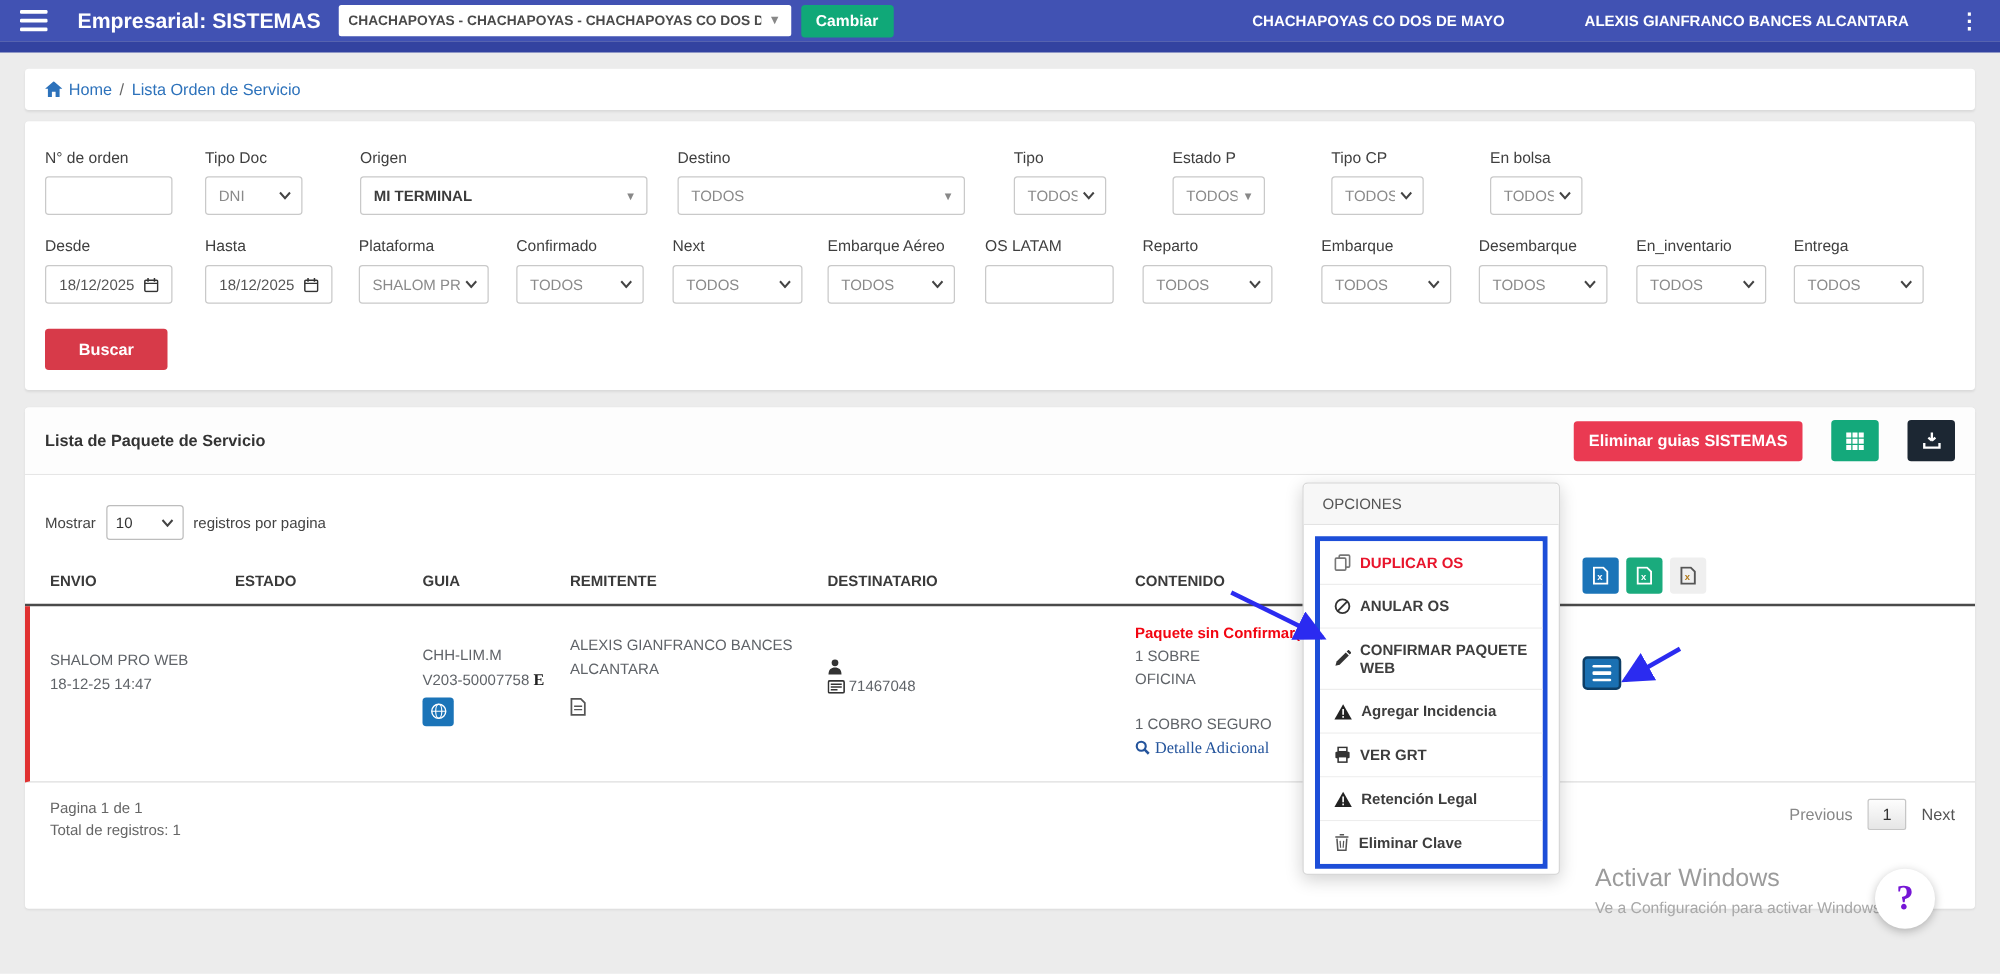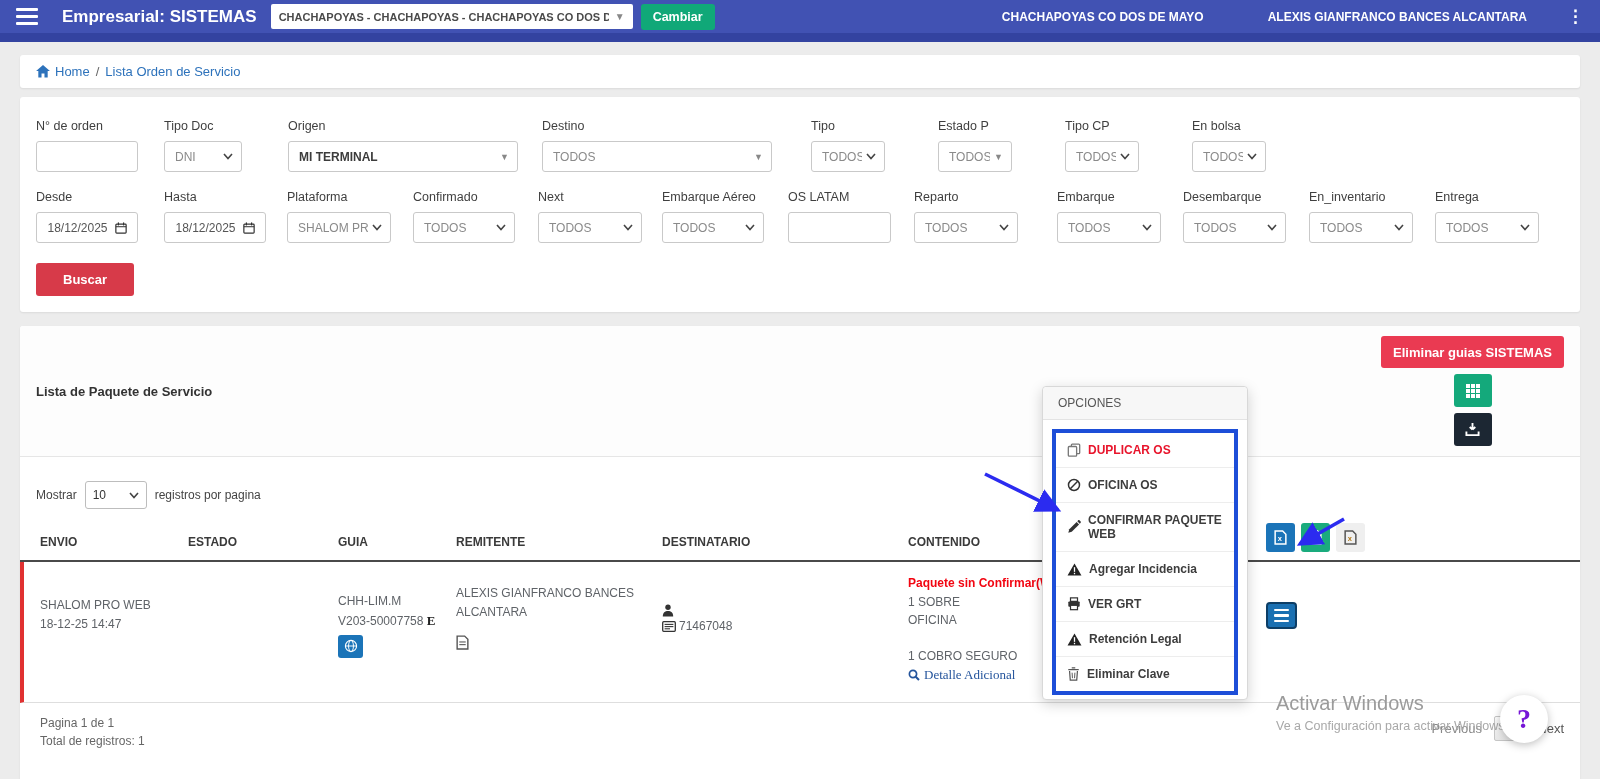--- a/index.html
+++ b/index.html
@@ -50,21 +50,21 @@
   .w-a{width:102px;margin-right:26px}.w-b{width:78px;margin-right:46px}.w-c{width:231px;margin-right:23px}
   .w-d{width:230px;margin-right:24px}.w-e{width:230px;margin-right:39px}
   .w-f{width:74px;margin-right:53px}.w-g{width:74px;margin-right:53px}.w-h{width:74px;margin-right:53px}.w-i{width:74px}
   .w2-a{width:102px;margin-right:26px}.w2-b{width:102px;margin-right:21px}.w2-c{width:104px;margin-right:22px}
   .w2-d{width:102px;margin-right:23px}.w2-e{width:104px;margin-right:20px}.w2-f{width:102px;margin-right:24px}
   .w2-g{width:103px;margin-right:23px}.w2-h{width:104px;margin-right:39px}
   .w2-i{width:104px;margin-right:22px}.w2-j{width:103px;margin-right:23px}.w2-k{width:104px;margin-right:22px}.w2-l{width:104px}
   .btn-buscar { margin-top:20px; background:#d73a49; border:none; border-radius:3px; color:#fff; font-weight:bold; font-size:13px; padding:9px 27px; cursor:pointer; font-family:inherit; }
 
   .list-card { margin-top:14px; padding-bottom:52px; }
-  .list-header-right { display:flex; align-items:center; gap:6px;flex-direction:column; }
+  .list-header-right { display:flex; align-items:center; gap:23px; }
   .btn-del { background:#ea3a52; border:none; border-radius:3px; color:#fff; font-weight:bold; font-size:13px; height:32px; padding:0 12px; cursor:pointer; font-family:inherit; }
   .icon-btn { width:38px; height:33px; border:none; border-radius:3px; display:flex; align-items:center; justify-content:center; cursor:pointer; }
   .icon-btn.green { background:#14a97b; }
   .icon-btn.dark { background:#1c2733; }
 
   .mostrar-row { display:flex; align-items:center; gap:8px; font-size:12px; color:#444; margin:24px 16px 0; }
   .mostrar-sel { width:62px; height:28px; border:1px solid #bdbdbd; border-radius:3px; display:flex; align-items:center; justify-content:space-between; padding:0 7px; font-size:12px; color:#333; cursor:pointer; background:#fff; }
 
   .thead { display:flex; align-items:center; padding:22px 16px 8px 20px; border-bottom:2px solid #4a4a4a; font-size:12px; font-weight:bold; color:#3a3a3a; }
   .c-envio{width:148px}.c-estado{width:150px}.c-guia{width:118px}.c-remit{width:206px}.c-dest{width:246px}.c-cont{width:358px}
@@ -545,21 +545,21 @@
         </span>
       <span>DUPLICAR OS</span>
     </div>
     <div class="popup-item">
       <span class="pi-icon">
           <svg width="14" height="14" viewBox="0 0 16 16">
             <circle cx="8" cy="8" r="6.3" fill="none" stroke="#333" stroke-width="1.7"></circle>
             <line x1="12.2" y1="3.8" x2="3.8" y2="12.2" stroke="#333" stroke-width="1.7"></line>
           </svg>
         </span>
-      <span>OFICINA OS</span>
+      <span>ANULAR OS</span>
     </div>
     <div class="popup-item">
       <span class="pi-icon">
           <svg width="14" height="14" viewBox="0 0 16 16">
             <path d="M1.5 14.5 L2.6 10.6 L11 2.2 L13.8 5 L5.4 13.4 Z" fill="#333"></path>
             <path d="M11.8 1.4 L14.6 4.2 L15.6 3.2 C16 2.8 16 2.2 15.6 1.8 L14.2 0.4 C13.8 0 13.2 0 12.8 0.4 Z" fill="#333"></path>
           </svg>
         </span>
       <span>CONFIRMAR PAQUETE WEB</span>
     </div>

